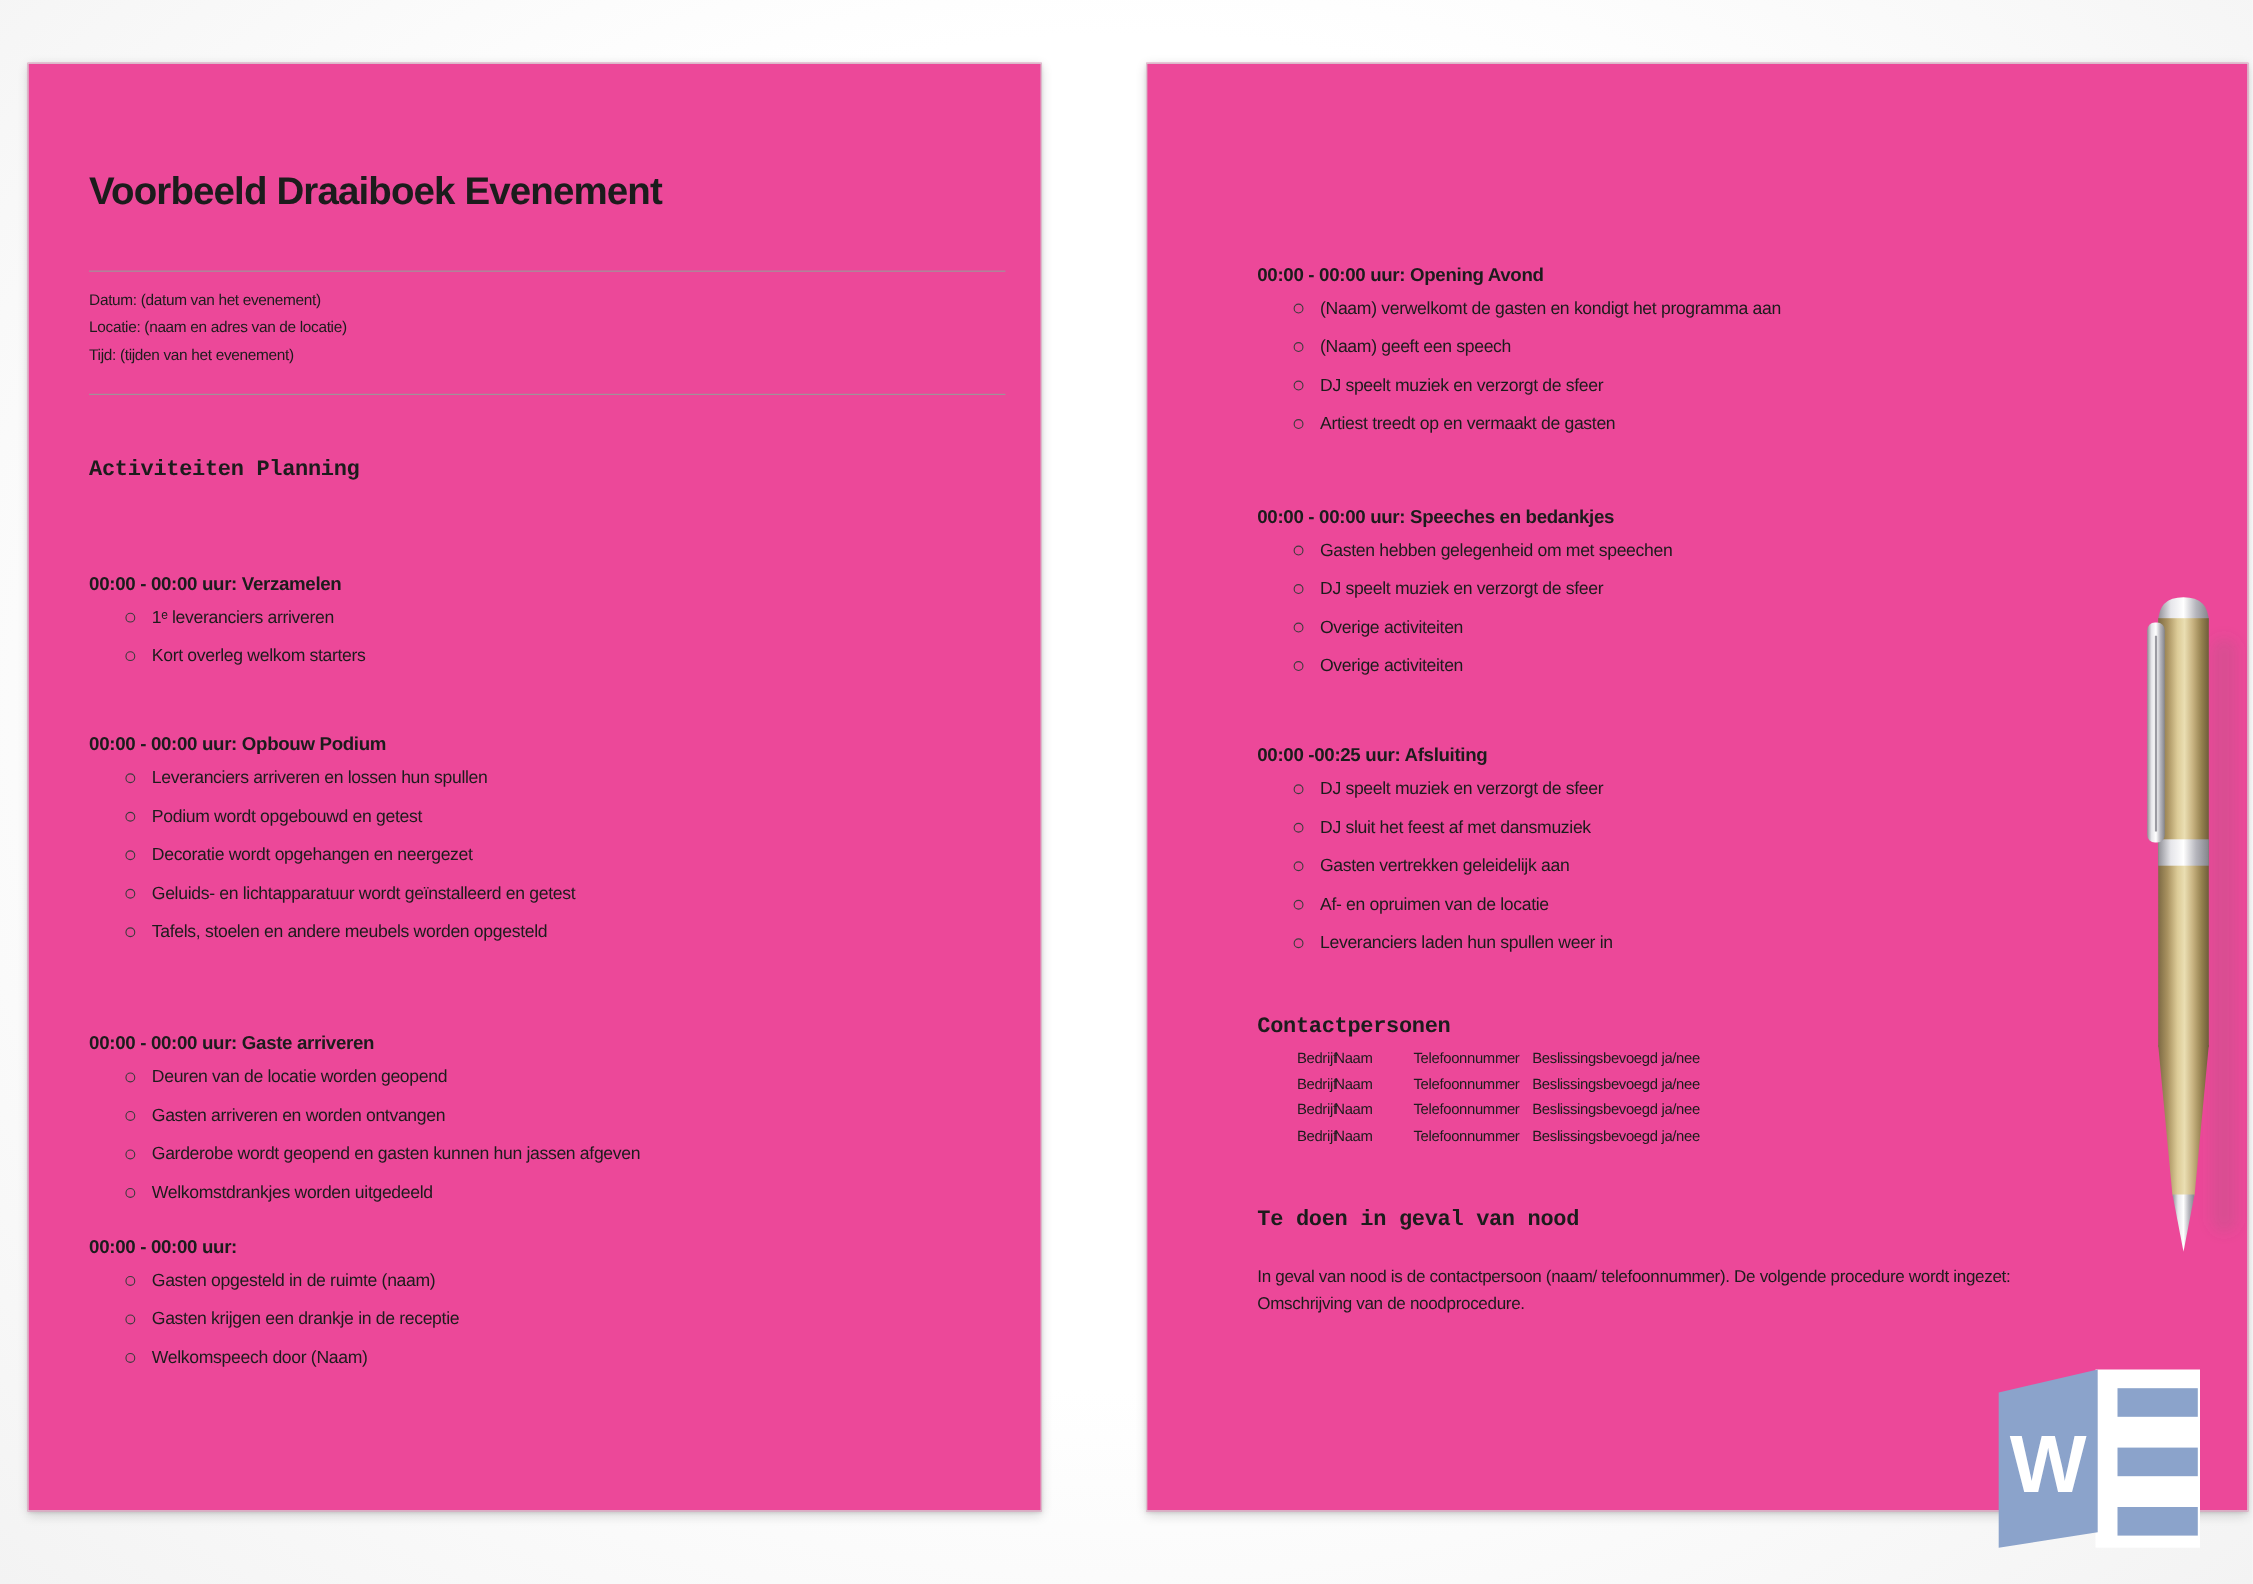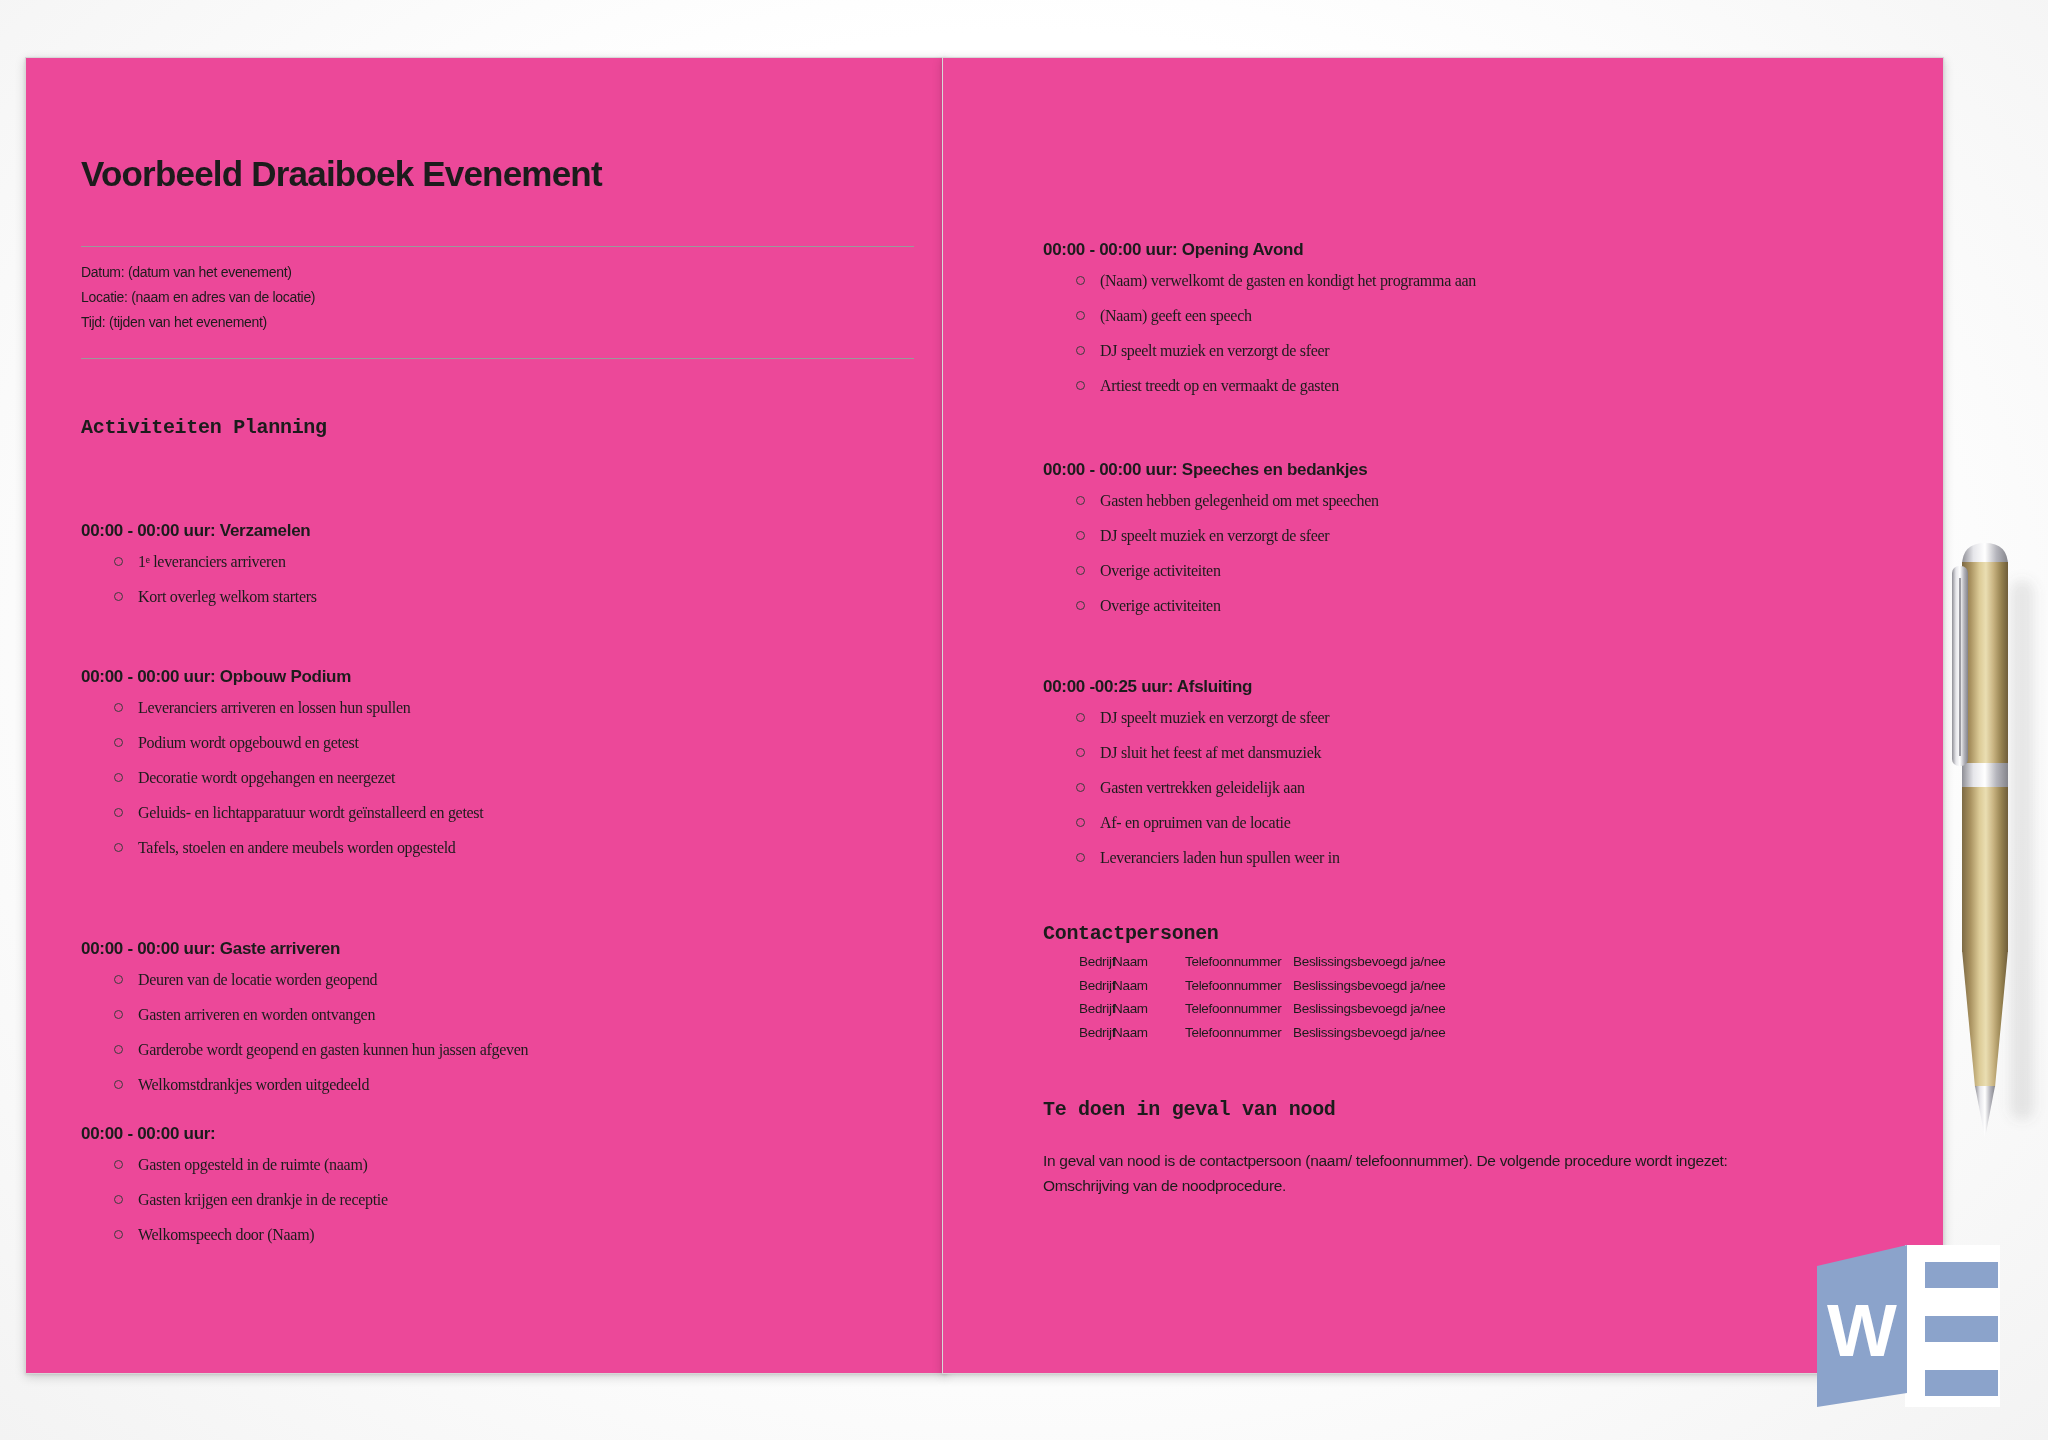--- a/index.html
+++ b/index.html
@@ -7,29 +7,29 @@
     width:2048px;height:1440px;position:relative;overflow:hidden;
     background:radial-gradient(ellipse at 50% 45%, #ffffff 55%, #f3f3f3 100%);
     font-family:"Liberation Sans", sans-serif;color:#1c1c1c;
   }
   .page{
     position:absolute;background:#ec4899;border:1px solid #d7d7d7;
     box-shadow:0 3px 10px rgba(0,0,0,0.16), 0 1px 3px rgba(0,0,0,0.10);
     letter-spacing:-0.3px;
   }
   #page1{left:25px;top:57px;width:920px;height:1315px;}
-  #page2{left:942px;top:57px;width:1000px;height:1315px;}
+  #page2{left:1042px;top:57px;width:1000px;height:1315px;}
   .abs{position:absolute;}
   .doc-title{left:55px;top:96px;font-size:35px;font-weight:bold;letter-spacing:-0.8px;white-space:nowrap;}
   .rule{left:55px;width:833px;height:0;border-top:1px solid #9a9a9a;}
   .meta{left:55px;top:202px;font-size:14px;line-height:25px;}
   .h1{font-size:20px;font-weight:bold;white-space:nowrap;font-family:Liberation Mono, monospace;}
   .sec{width:840px;}
   .sec-heading{font-size:17px;font-weight:bold;line-height:22px;margin-bottom:10px;white-space:nowrap;}
-  .item{display:flex;align-items:flex-start;margin-bottom:16px;font-size:16px;line-height:19px;white-space:nowrap;font-family:Liberation Serif, serif;}
+  .item{display:flex;align-items:flex-start;margin-bottom:16px;font-size:16px;line-height:19px;white-space:nowrap;}
   .bullet{flex:0 0 auto;width:7px;height:7px;border:1.5px solid #3c3c3c;border-radius:50%;margin:5px 15px 0 33px;}
   .contact-table{left:100px;top:896px;width:480px;}
   .crow{position:relative;height:23.5px;width:480px;}
   .ccell{position:absolute;top:0;font-size:13.5px;white-space:nowrap;}
   .c0{left:0;margin-left:36px;} .c1{left:70px;} .c2{left:142px;} .c3{left:250px;}
   .emergency-body{left:100px;top:1090px;width:830px;font-size:15.5px;line-height:25px;}
   .para-line{white-space:nowrap;}
 </style>
 </head>
 <body>

